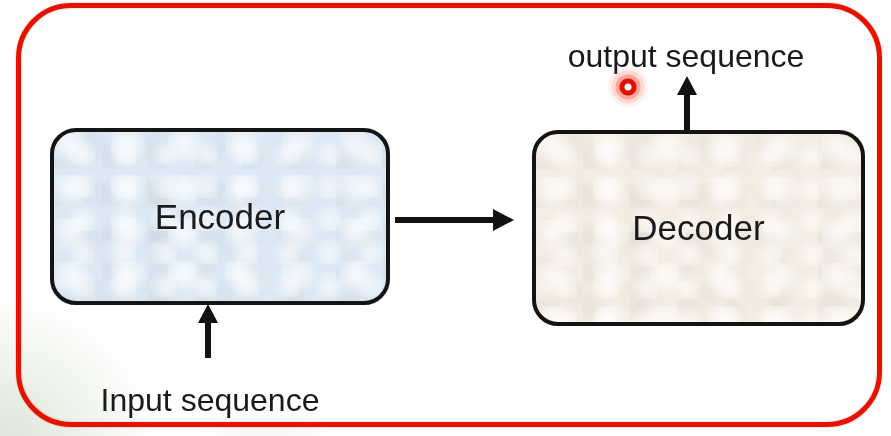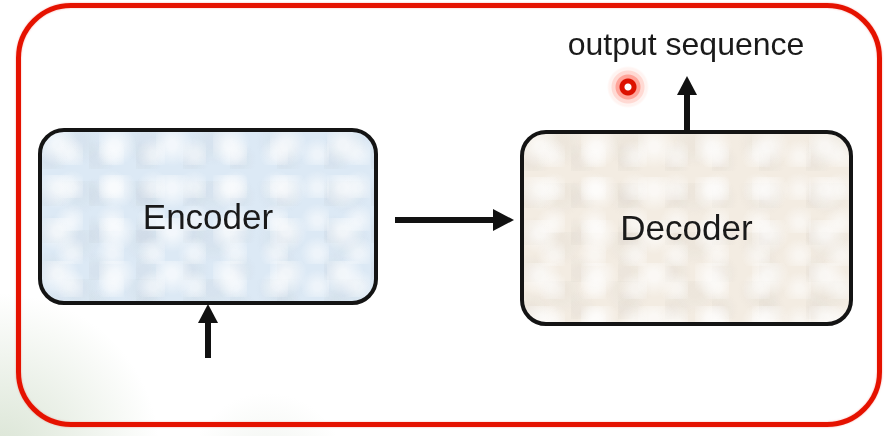--- a/index.html
+++ b/index.html
@@ -38,38 +38,40 @@
     color: #1a1a1a;
   }
   
   .mottle {
     background-image:
       radial-gradient(circle at 28% 30%, rgba(255,255,255,0.65) 0 9%, rgba(255,255,255,0) 42%),
       radial-gradient(circle at 72% 68%, rgba(255,255,255,0.5) 0 11%, rgba(255,255,255,0) 46%),
       radial-gradient(circle at 55% 20%, rgba(120,120,120,0.05) 0 12%, rgba(0,0,0,0) 45%),
       radial-gradient(circle at 15% 75%, rgba(120,120,120,0.06) 0 10%, rgba(0,0,0,0) 40%);
     background-size: 57px 43px, 41px 33px, 67px 49px, 47px 37px;
+    margin-left: 12px;
   }
   .node-encoder {
     left: 38px; top: 128px;
     width: 340px; height: 177px;
     background-color: #dce9f5;
   }
   .node-decoder {
     left: 520px; top: 130px;
     width: 333px; height: 196px;
     background-color: #f3ece2;
   }
   .free-label {
     position: absolute;
     width: 300px;
     text-align: center;
     font-size: 32px;
     color: #1a1a1a;
     white-space: nowrap;
+    margin-top: 12px;
   }
   .label-output { left: 536px; top: 26px; }
   .label-input  { left: 60px;  top: 370px; }
 
   .shaft-h {
     position: absolute;
     left: 395px; top: 217px;
     width: 102px; height: 6px;
     background: #111111;
   }
@@ -133,16 +135,17 @@
     <div class="head-up head-out"></div>
   </div>
 
   <div>
     <div class="shaft-v shaft-in"></div>
     <div class="head-up head-in"></div>
   </div>
 
   <div class="free-label label-output">output sequence</div>
 
+  <div class="free-label label-input">Input sequence</div>
 
   <div class="laser-dot"></div>
 
 </div>
 
 </body></html>

